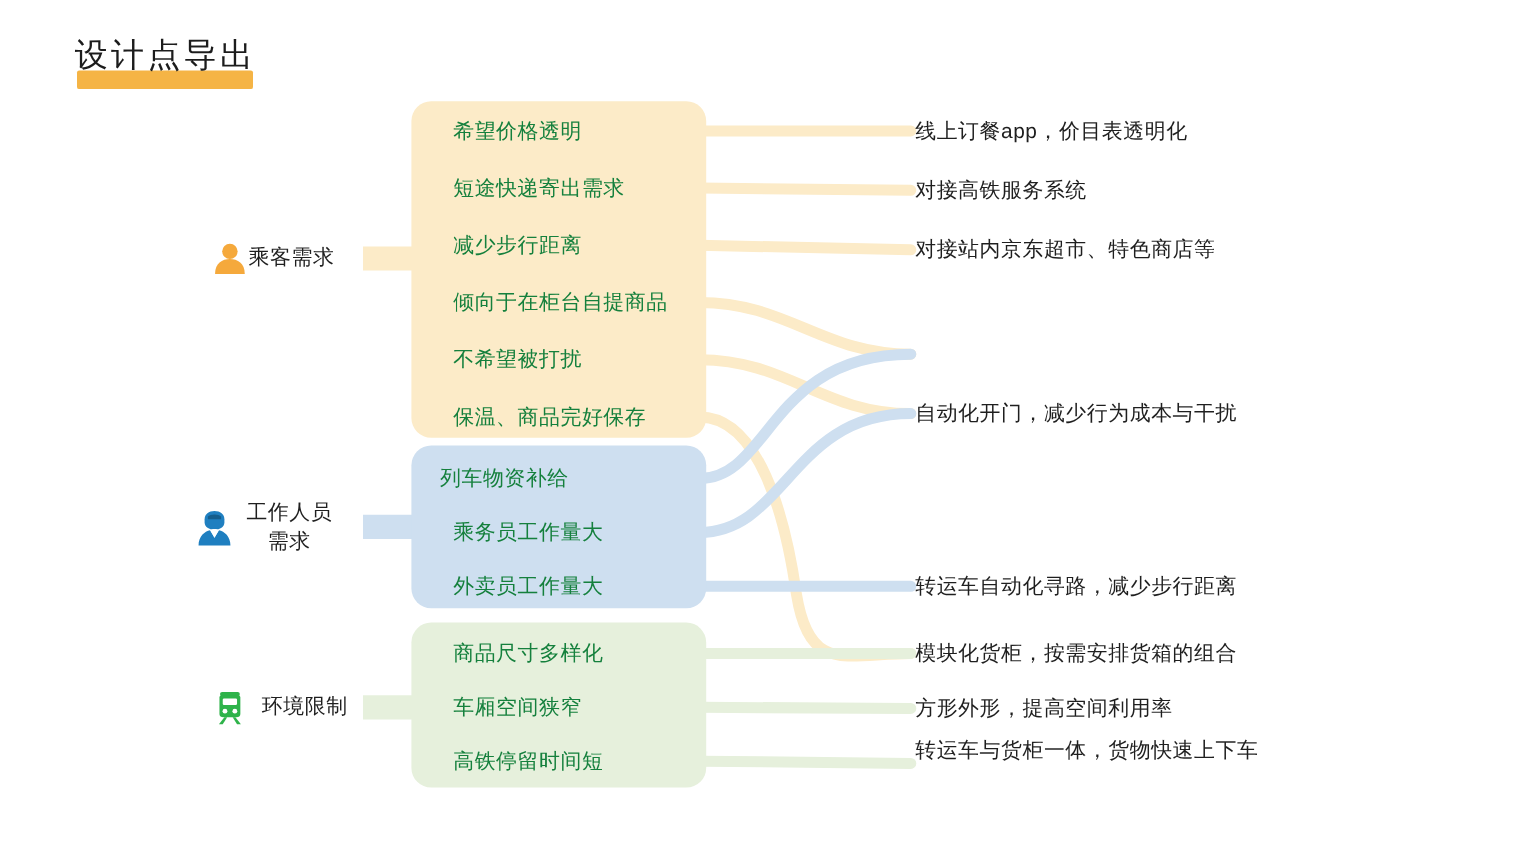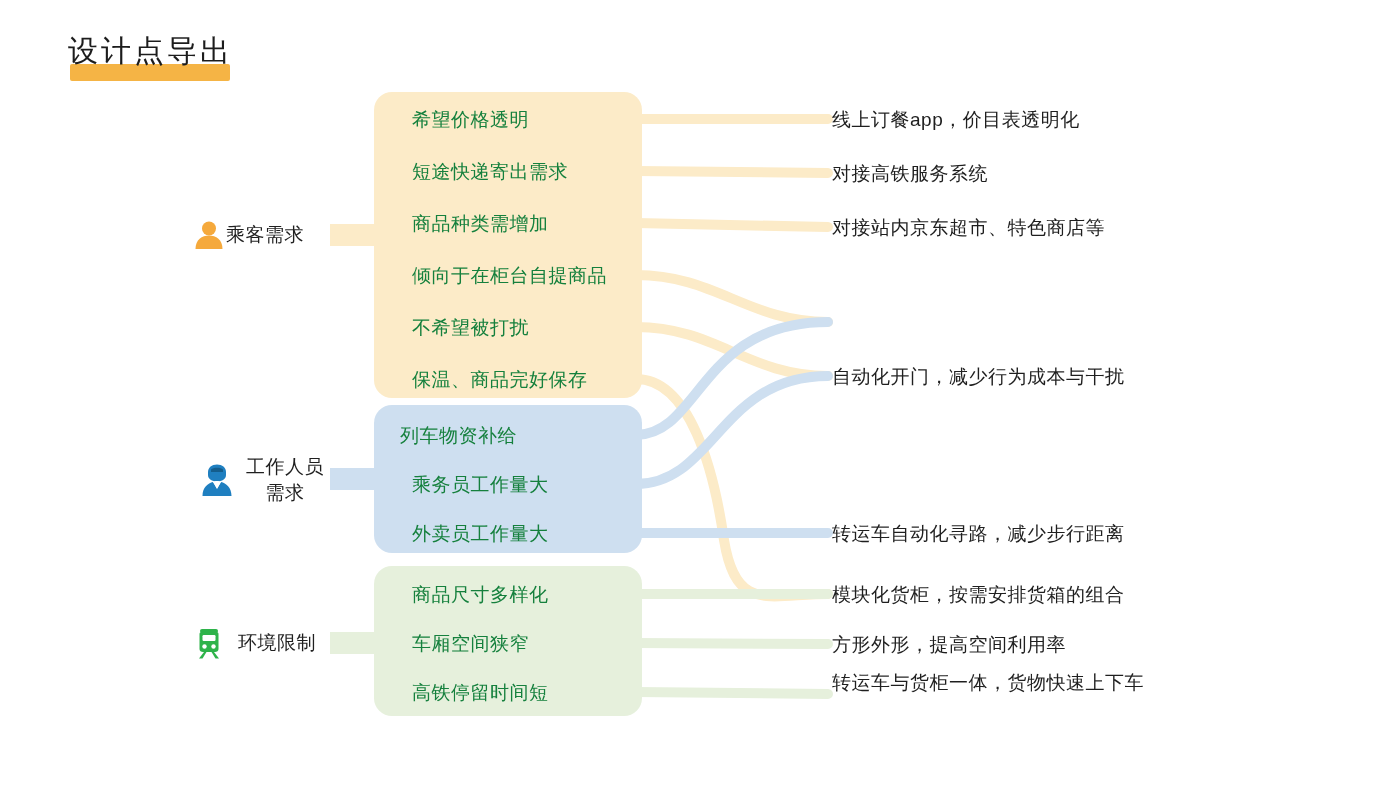--- a/index.html
+++ b/index.html
@@ -77,21 +77,21 @@
     <path d="M 636 533 L 828 533" fill="none" stroke="#CEDFF0" stroke-width="10" stroke-linecap="round"></path>
 
     <path d="M 636 594 L 828 594" fill="none" stroke="#E6F0DC" stroke-width="10" stroke-linecap="round"></path>
     <path d="M 636 643 L 828 644" fill="none" stroke="#E6F0DC" stroke-width="10" stroke-linecap="round"></path>
     <path d="M 636 692 L 828 694" fill="none" stroke="#E6F0DC" stroke-width="10" stroke-linecap="round"></path>
   </svg>
 
   <div class="group-box orange" style="left:374px;top:92px;width:268px;height:306px;"></div>
   <div class="item-label" style="left:412px;top:110px;">希望价格透明</div>
   <div class="item-label" style="left:412px;top:162px;">短途快递寄出需求</div>
-  <div class="item-label" style="left:412px;top:214px;">商品种类需增加</div>
+  <div class="item-label" style="left:412px;top:214px;">减少步行距离</div>
   <div class="item-label" style="left:412px;top:266px;">倾向于在柜台自提商品</div>
   <div class="item-label" style="left:412px;top:318px;">不希望被打扰</div>
   <div class="item-label" style="left:412px;top:370px;">保温、商品完好保存</div>
 
   <div class="group-box blue" style="left:374px;top:405px;width:268px;height:148px;"></div>
   <div class="item-label" style="left:400px;top:426px;">列车物资补给</div>
   <div class="item-label" style="left:412px;top:475px;">乘务员工作量大</div>
   <div class="item-label" style="left:412px;top:524px;">外卖员工作量大</div>
 
   <div class="group-box green" style="left:374px;top:566px;width:268px;height:150px;"></div>
@@ -102,21 +102,21 @@
   <div class="cat" style="left:192px;top:218px;">
     <span class="cat-icon">
       <svg viewBox="0 0 34 34" width="34" height="34" xmlns="http://www.w3.org/2000/svg">
         <circle cx="17" cy="10.5" r="7" fill="#F5A93C"></circle>
         <path d="M3.5 31 C3.5 21.5 10 17.5 17 17.5 C24 17.5 30.5 21.5 30.5 31 Z" fill="#F5A93C"></path>
       </svg>
     </span>
     <span class="cat-name">乘客需求</span>
   </div>
 
-  <div class="cat" style="left:200px;top:454px;">
+  <div class="cat" style="left:178px;top:454px;">
     <span class="cat-icon">
       <svg viewBox="0 0 34 34" width="34" height="34" xmlns="http://www.w3.org/2000/svg">
         <path d="M8 9 C8 4.5 11.8 1.5 17 1.5 C22.2 1.5 26 4.5 26 9 L26 12 C26 16 22 18.5 17 18.5 C12 18.5 8 16 8 12 Z" fill="#1F7FC0"></path>
         <path d="M11 6.5 C13 4 21 4 23 6.5 L23 9 L11 9 Z" fill="#145D8C"></path>
         <path d="M2.5 33 C2.5 24.5 8 20 13 19 L17 26 L21 19 C26 20 31.5 24.5 31.5 33 Z" fill="#1F7FC0"></path>
         <path d="M13 19 L17 25.5 L21 19 L18.5 18 L15.5 18 Z" fill="#ffffff"></path>
       </svg>
     </span>
     <span class="cat-name" style="margin-left:12px;text-align:center;">工作人员
 需求</span>

